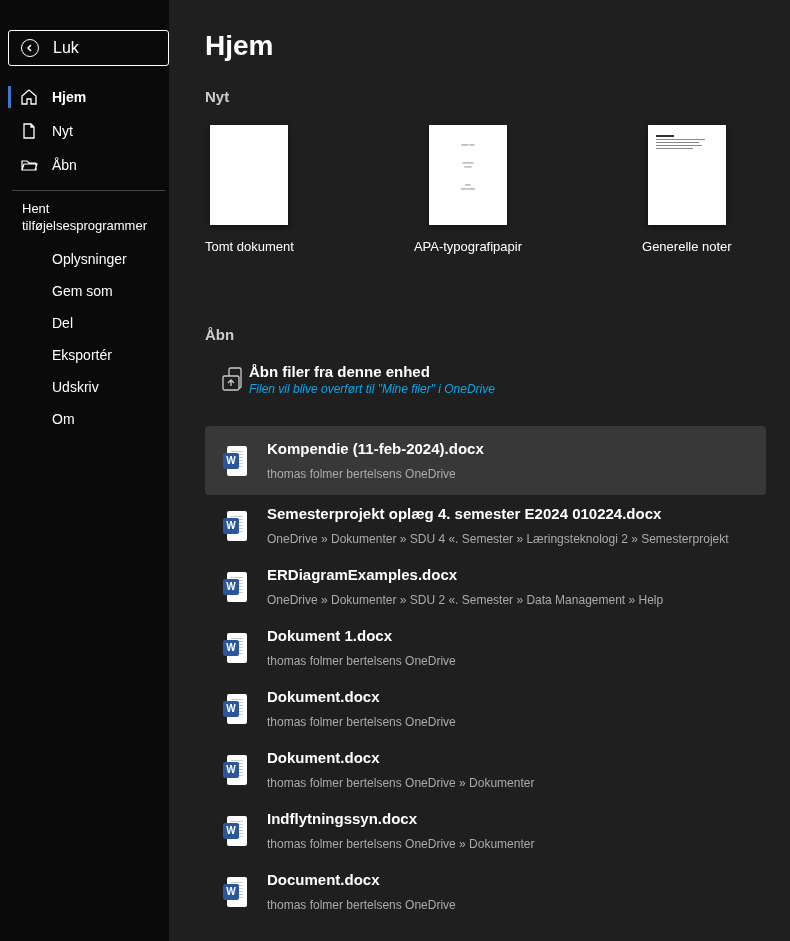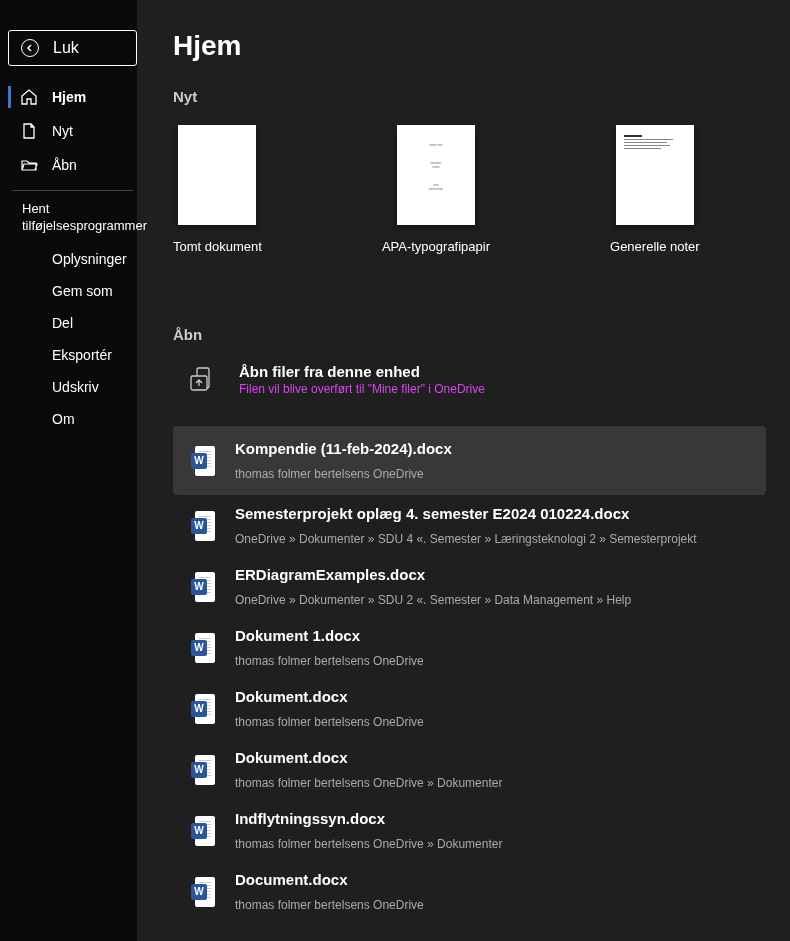--- a/index.html
+++ b/index.html
@@ -6,21 +6,21 @@
     body {
       font-family: "Segoe UI", sans-serif;
       background: #1f1f1f;
       color: #fff;
       width: 790px;
       height: 941px;
       display: flex;
       overflow: hidden;
     }
     .sidebar {
-      width: 137px;
+      width: 169px;
       background: #0a0a0a;
       padding: 30px 0 0 8px;
       display: flex;
       flex-direction: column;
       gap: 0;
     }
     .close-btn {
       border: 1px solid #fff;
       border-radius: 3px;
       padding: 8px 12px;
@@ -95,27 +95,26 @@
     }
     .thumb-lines { position:absolute; top:10px; left:8px; right:8px; display:flex; flex-direction:column; gap:2px;}
     .thumb-lines div { height:1px; background:#888; }
     .thumb.apa { font-size:3px; color:#222; padding:18px 8px; display:flex; flex-direction:column; gap:14px; }
     .thumb.apa span { display:block; text-align:center; }
     .template-label { font-size: 13px; }
 
     .open-row {
       display: flex;
       align-items: center;
-      gap: 22px;
       margin: 18px 0 30px 16px;
       cursor: pointer;
     }
     .device-icon { width: 28px; height: 28px; }
     .open-title { font-size: 15px; font-weight: 600; }
-    .open-sub { font-size: 12px; color: #d946ef; margin-top: 2px; }
+    .open-sub { font-size: 12px; color: #0ea5e9; margin-top: 2px; font-style: italic; }
 
     .recent-list { display: flex; flex-direction: column;}
     .recent-item {
       display: flex;
       align-items: center;
       gap: 20px;
       padding: 10px 18px;
       border-radius: 4px;
       cursor: pointer;
     }

